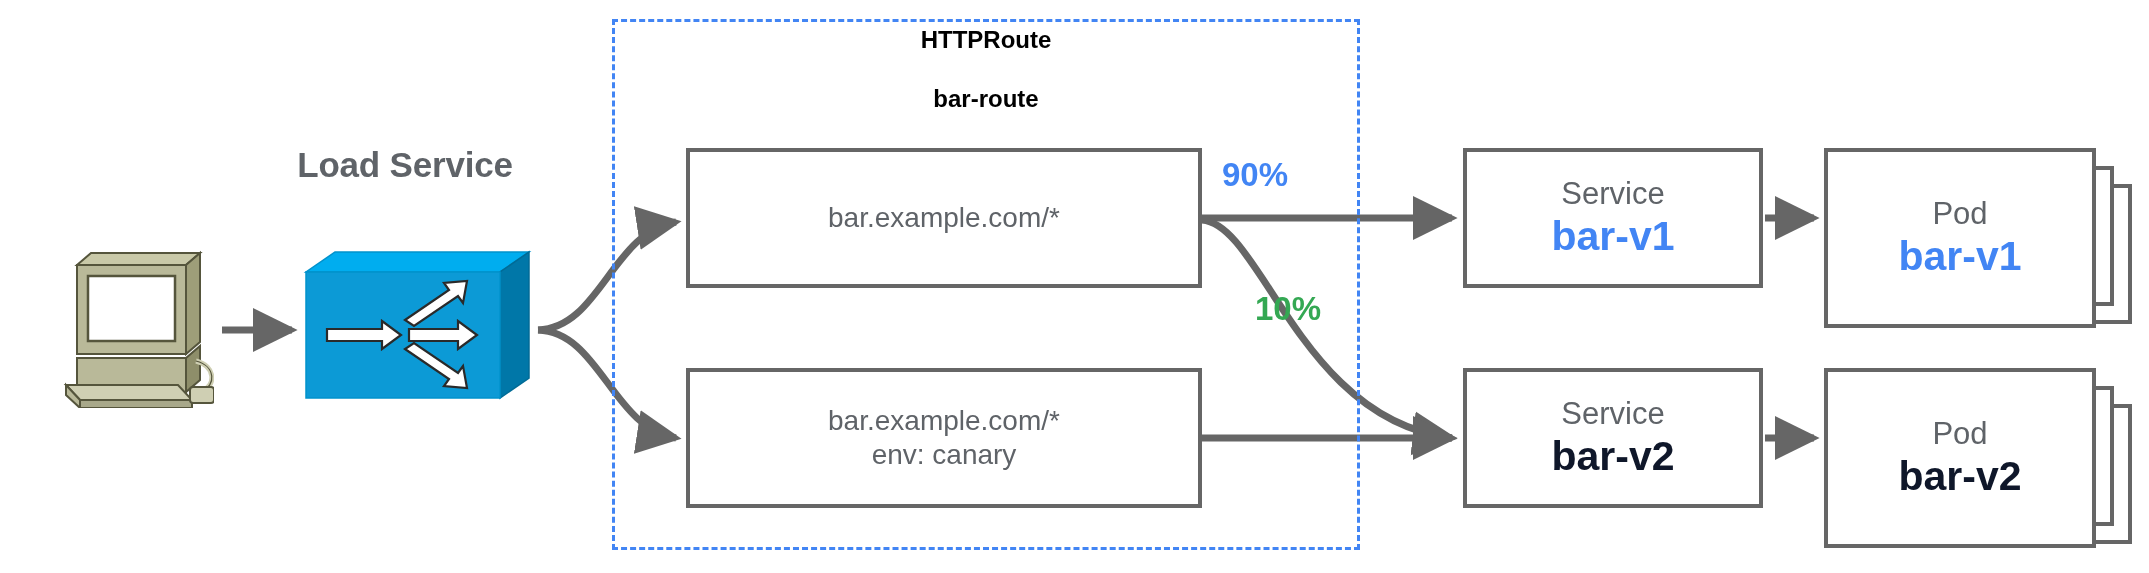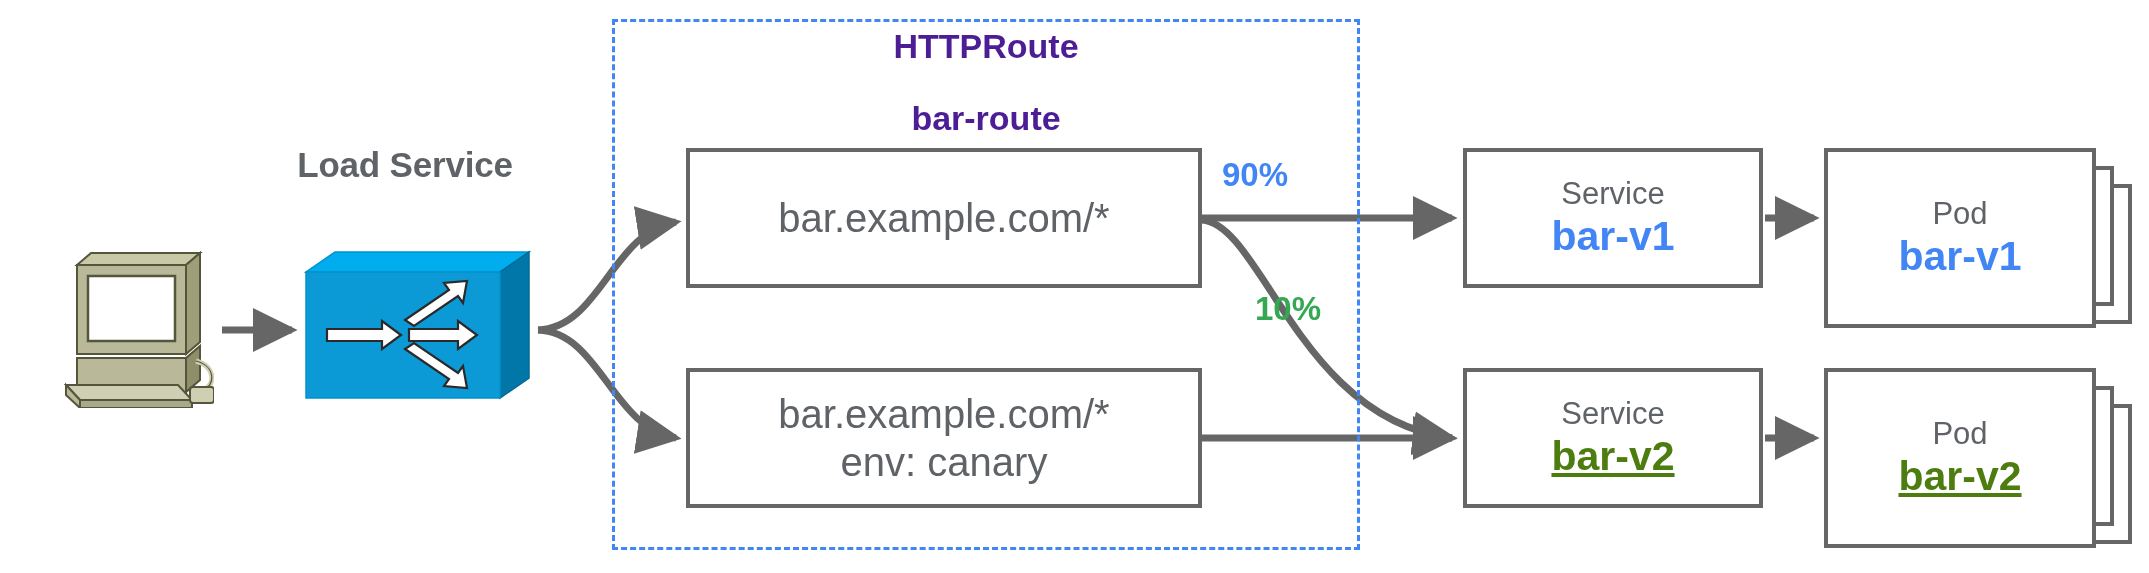--- a/index.html
+++ b/index.html
@@ -40,23 +40,23 @@
     color: #5f6368;
     letter-spacing: -0.2px;
     white-space: nowrap;
   }
   .route-title {
     position: absolute;
     left: 612px;
     top: 25px;
     width: 748px;
     text-align: center;
-    font-size: 34px;
-    font-weight: bold;
-    color: #4c1d95;
+    font-size: 24px;
+    font-weight: bold;
+    color: #000000;
     line-height: 1.25;
   }
   .route-title .line2 { display: block; margin-top: 29px; }
 
   .pct {
     position: absolute;
     font-size: 33px;
     font-weight: bold;
     white-space: nowrap;
   }
@@ -80,28 +80,28 @@
     font-size: 31px;
     color: #5f6368;
     white-space: nowrap;
   }
   .box .t2 {
     font-size: 41px;
     font-weight: bold;
     white-space: nowrap;
   }
   .box .t2.blue { color: #4285f4; }
-  .box .t2.green { color: #4d7c0f; text-decoration: underline; }
+  .box .t2.green { color: #0f172a; }
   .box .t1.plain { color: #5f6368; }
 
   
   .route-box { left: 686px; width: 516px; }
   .route-box.top { top: 148px; height: 140px; }
   .route-box.bottom { top: 368px; height: 140px; }
-  .route-box .t1 { font-size: 40px; }
+  .route-box .t1 { font-size: 28px; }
 
   
   .svc-box { left: 1463px; width: 300px; }
   .svc-box.top { top: 148px; height: 140px; }
   .svc-box.bottom { top: 368px; height: 140px; }
 
   
   .pod-stack { position: absolute; }
   .pod-stack.top { left: 1824px; top: 148px; }
   .pod-stack.bottom { left: 1824px; top: 368px; }

